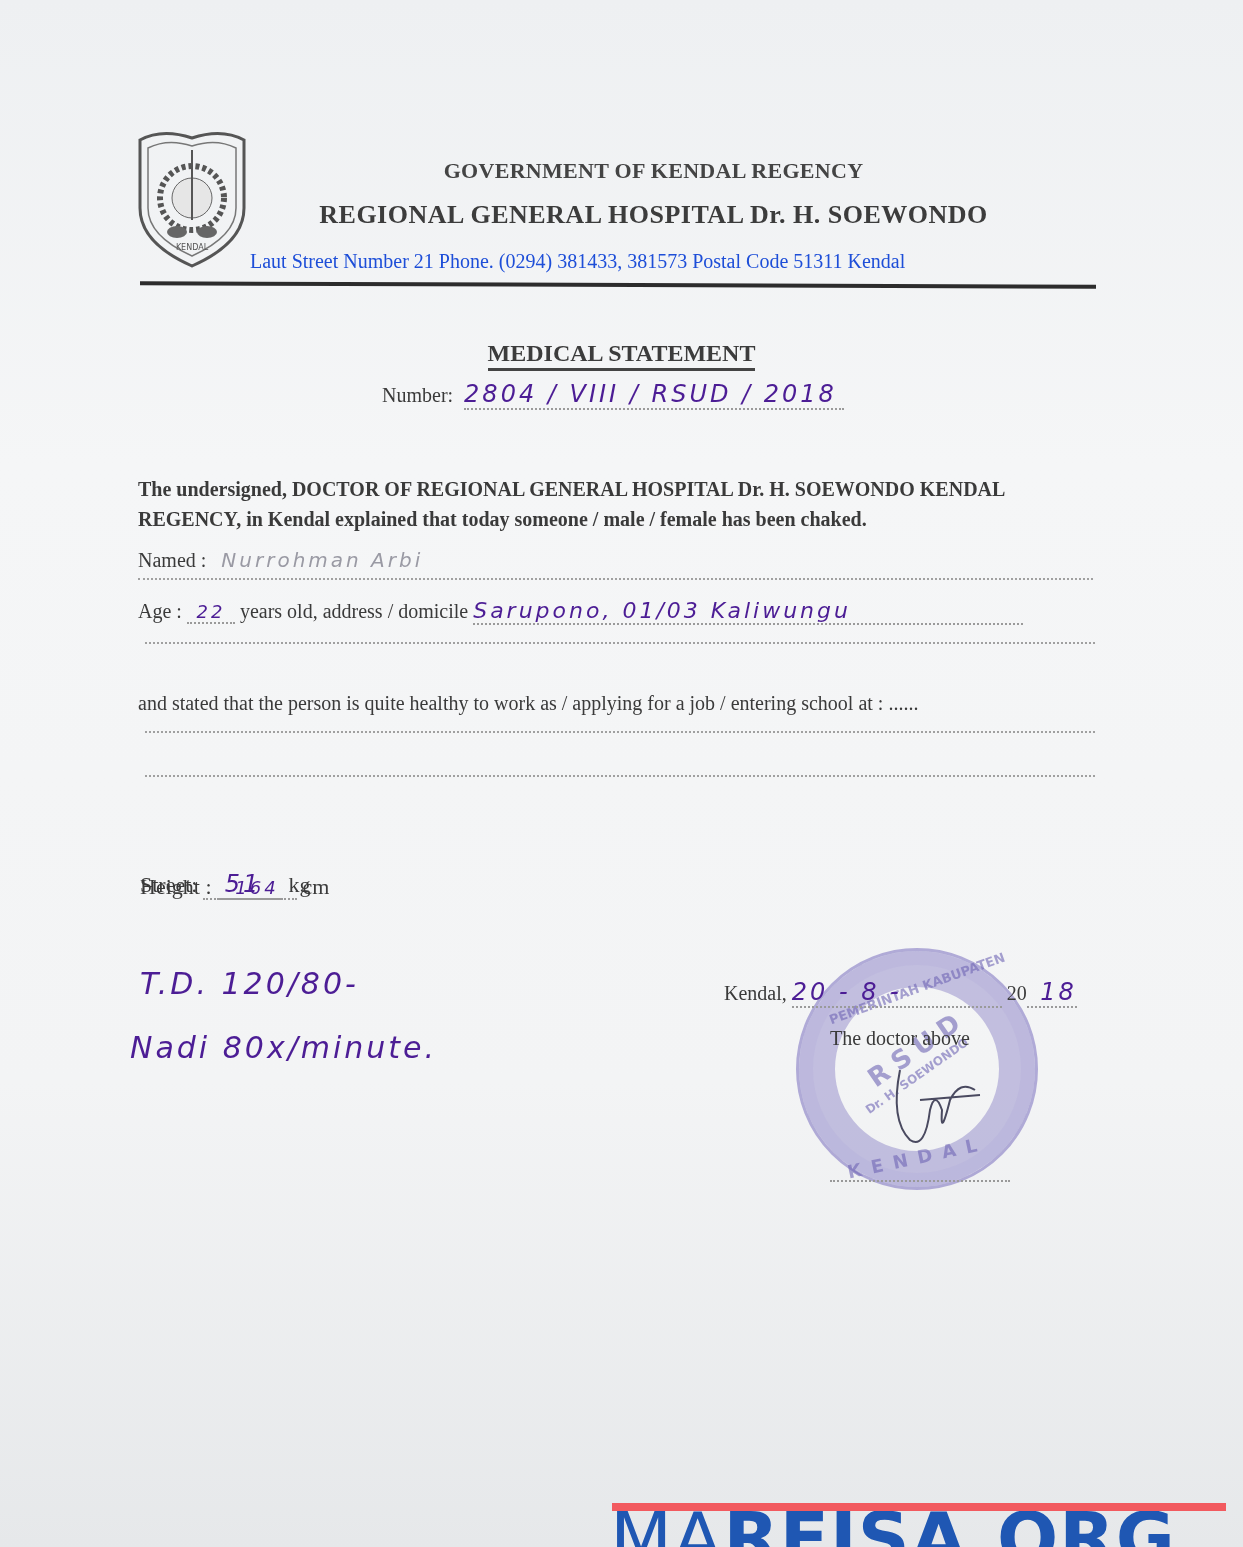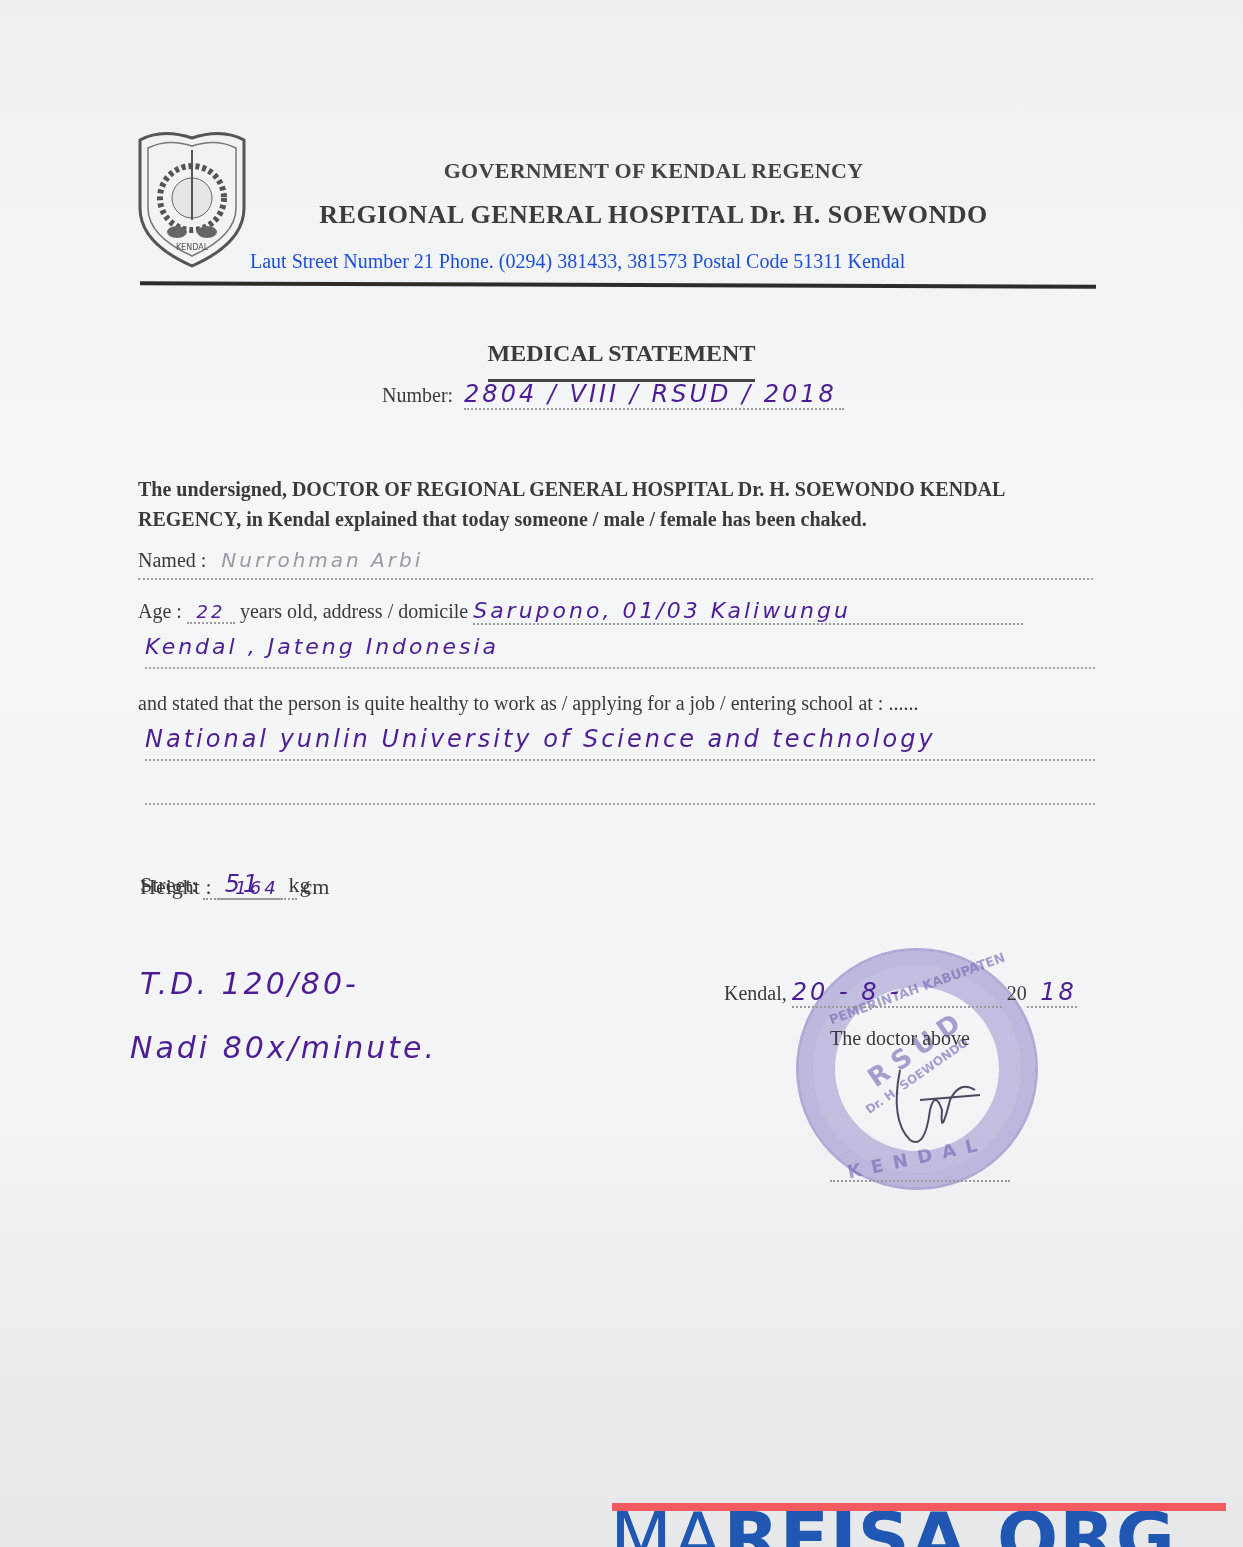--- a/index.html
+++ b/index.html
@@ -10,21 +10,21 @@
   }
   .abs { position:absolute; }
   .hw { font-family: "DejaVu Sans", sans-serif; font-weight:200; color:#4c1d95; letter-spacing:3px; font-style:italic; }
   .dots { border-bottom:2px dotted #9a9a9a; }
   .logo { left:132px; top:128px; width:120px; height:140px; }
   .hdr1 { left:0; width:1243px; top:158px; text-align:center; font-size:22px; font-weight:bold; color:#444; transform:translateX(32px); letter-spacing:0.3px;}
   .hdr2 { left:0; width:1243px; top:200px; text-align:center; font-size:26px; font-weight:bold; color:#3c3c3c; transform:translateX(32px); letter-spacing:0.5px;}
   .hdr3 { left:250px; top:250px; font-size:20px; color:#1d4ed8; }
   .rule { left:140px; top:283px; width:956px; height:4px; background:#2c2c2c; transform:rotate(0.2deg); }
   .title { left:0; width:1243px; top:340px; text-align:center; font-size:24px; font-weight:bold; color:#3c3c3c; }
-  .title span { border-bottom:3px solid #444; padding-bottom:13px; }
+  .title span { border-bottom:3px solid #444; padding-bottom:2px; }
   .number { left:382px; top:380px; font-size:20px; }
   .number .lbl { margin-right:6px; }
   .number .val { display:inline-block; width:380px; font-size:24px; }
   .para { left:138px; top:474px; width:970px; font-size:20px; line-height:30px; color:#3a3a3a;font-weight:bold; }
   .row { font-size:20px; }
   .named { left:138px; top:548px; width:960px; }
   .age { left:138px; top:598px; width:980px; }
   .addr2 { left:145px; top:634px; width:955px; }
   .stated { left:138px; top:692px; font-size:20px; }
   .school { left:145px; top:725px; width:1080px; }
@@ -79,27 +79,25 @@
   <div class="dotline" style="margin-top:6px;width:955px;"></div>
 </div>
 
 <div class="abs age row">
   <span>Age :</span>
   <span class="hw dots" style="display:inline-block;width:48px;text-align:center;font-size:18px;">22</span>
   <span>years old, address / domicile</span>
   <span class="hw dots" style="display:inline-block;width:550px;font-size:22px;">Sarupono, 01/03 Kaliwungu</span>
 </div>
 <div class="abs addr2 row">
-  <span class="hw" style="font-size:22px;display:inline-block;">Kendal , Jateng  Indonesia</span>
   <div class="dotline" style="margin-top:8px;width:950px;"></div>
 </div>
 
 <div class="abs stated">and stated that the person is quite healthy to work as / applying for a job / entering school at : ......</div>
 <div class="abs school row">
-  <span class="hw" style="font-size:24px;">National yunlin  University of Science and technology</span>
   <div class="dotline" style="margin-top:6px;width:950px;"></div>
   <div class="dotline" style="margin-top:42px;width:950px;"></div>
 </div>
 
 <div class="abs height">
   <span>Height :</span>
   <span class="hw dots" style="display:inline-block;width:80px;text-align:center;font-size:18px;">164</span>
   <span>cm</span>
 </div>
 <div class="abs weight">

